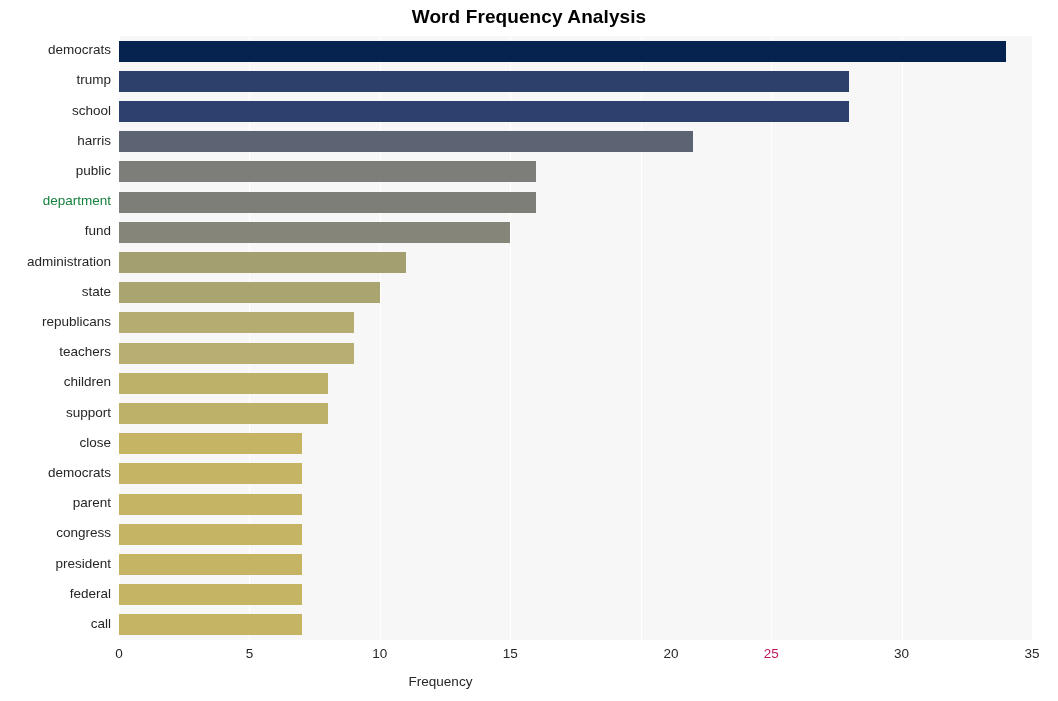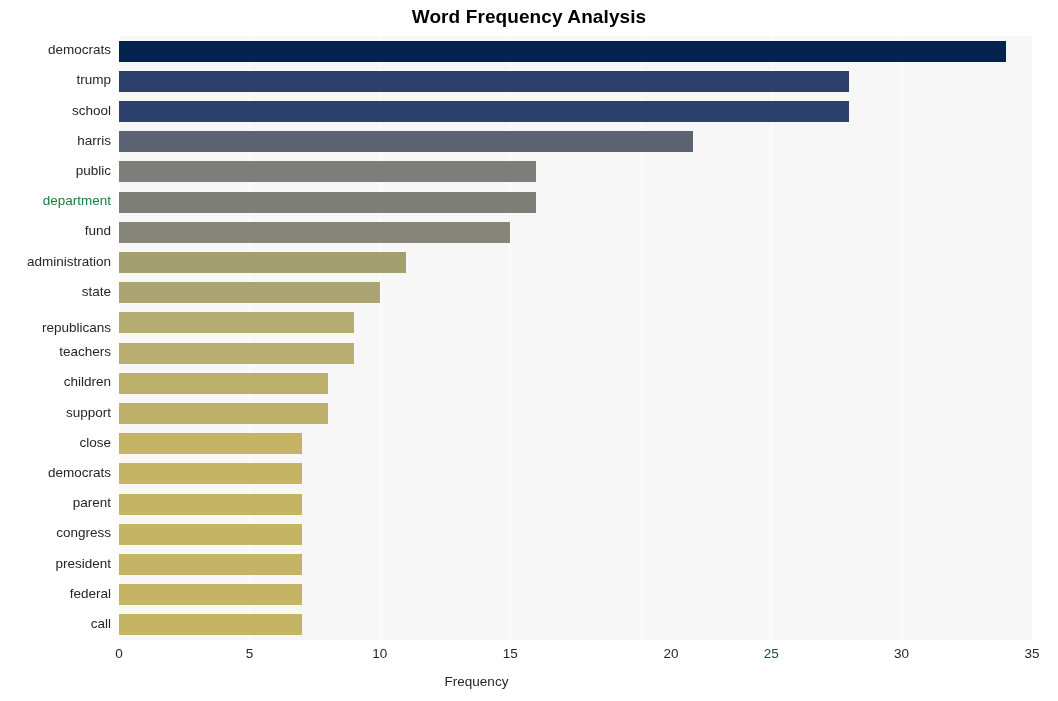--- a/index.html
+++ b/index.html
@@ -106,21 +106,20 @@
     white-space: nowrap;
   }
   .x-axis-title {
     position: absolute;
     left: 0;
     top: 674px;
     width: 881px;
     text-align: center;
     font-size: 13.5px;
     color: #262626;
-    margin-left: 36px;
   }
 </style>
 </head>
 <body>
 
 <div id="chart-root" style="background: rgb(255, 255, 255);">
 
   <div class="chart-title" style="color: rgb(0, 0, 0);">Word Frequency Analysis</div>
 
   <div class="plot-area" style="background: rgb(247, 247, 247);">
@@ -161,39 +160,39 @@
   <div class="y-axis">
       <div class="y-tick-label" style="top: 6.1px; color: rgb(38, 38, 38);">democrats</div>
       <div class="y-tick-label" style="top: 36.3px; color: rgb(38, 38, 38);">trump</div>
       <div class="y-tick-label" style="top: 66.5px; color: rgb(38, 38, 38);">school</div>
       <div class="y-tick-label" style="top: 96.7px; color: rgb(38, 38, 38);">harris</div>
       <div class="y-tick-label" style="top: 126.9px; color: rgb(38, 38, 38);">public</div>
       <div class="y-tick-label" style="top: 157.1px; color: #15803d;">department</div>
       <div class="y-tick-label" style="top: 187.3px; color: rgb(38, 38, 38);">fund</div>
       <div class="y-tick-label" style="top: 217.5px; color: rgb(38, 38, 38);">administration</div>
       <div class="y-tick-label" style="top: 247.7px; color: rgb(38, 38, 38);">state</div>
-      <div class="y-tick-label" style="top: 277.9px; color: rgb(38, 38, 38); margin-top: 6px;">republicans</div>
+      <div class="y-tick-label" style="top: 277.9px; color: rgb(38, 38, 38);">republicans</div>
       <div class="y-tick-label" style="top: 308.1px; color: rgb(38, 38, 38);">teachers</div>
       <div class="y-tick-label" style="top: 338.3px; color: rgb(38, 38, 38);">children</div>
       <div class="y-tick-label" style="top: 368.5px; color: rgb(38, 38, 38);">support</div>
       <div class="y-tick-label" style="top: 398.7px; color: rgb(38, 38, 38);">close</div>
       <div class="y-tick-label" style="top: 428.9px; color: rgb(38, 38, 38);">democrats</div>
       <div class="y-tick-label" style="top: 459.1px; color: rgb(38, 38, 38);">parent</div>
       <div class="y-tick-label" style="top: 489.3px; color: rgb(38, 38, 38);">congress</div>
       <div class="y-tick-label" style="top: 519.5px; color: rgb(38, 38, 38);">president</div>
       <div class="y-tick-label" style="top: 549.7px; color: rgb(38, 38, 38);">federal</div>
       <div class="y-tick-label" style="top: 579.9px; color: rgb(38, 38, 38);">call</div>
     </div>
 
   <div class="x-axis">
       <div class="x-tick-label" style="left: 0px; color: rgb(38, 38, 38);">0</div>
       <div class="x-tick-label" style="left: 130.429px; color: rgb(38, 38, 38);">5</div>
       <div class="x-tick-label" style="left: 260.857px; color: rgb(38, 38, 38);">10</div>
       <div class="x-tick-label" style="left: 391.286px; color: rgb(38, 38, 38);">15</div>
       <div class="x-tick-label" style="left: 552px; color: rgb(38, 38, 38);">20</div>
-      <div class="x-tick-label" style="left: 652.143px; color: #14532d;">25</div>
+      <div class="x-tick-label" style="left: 652.143px; color: #be185d;">25</div>
       <div class="x-tick-label" style="left: 782.571px; color: rgb(38, 38, 38);">30</div>
       <div class="x-tick-label" style="left: 913px; color: rgb(38, 38, 38);">35</div>
     </div>
 
   <div class="x-axis-title">Frequency</div>
 
 </div>
 
 </body></html>

